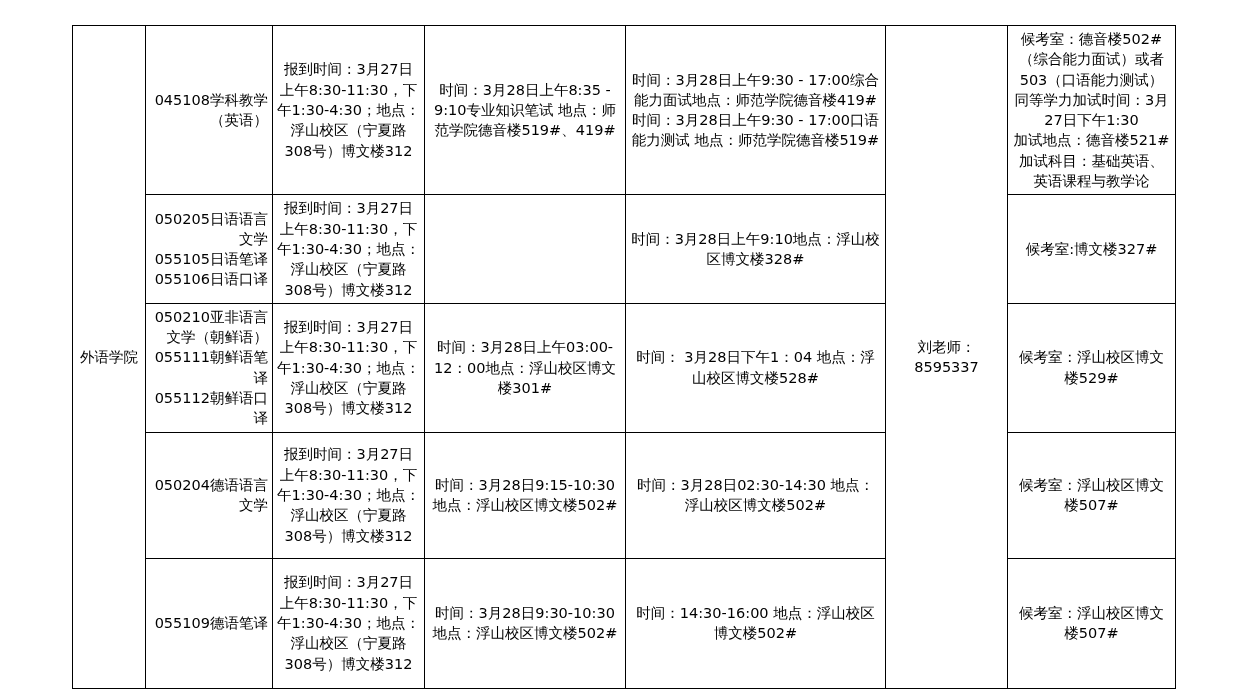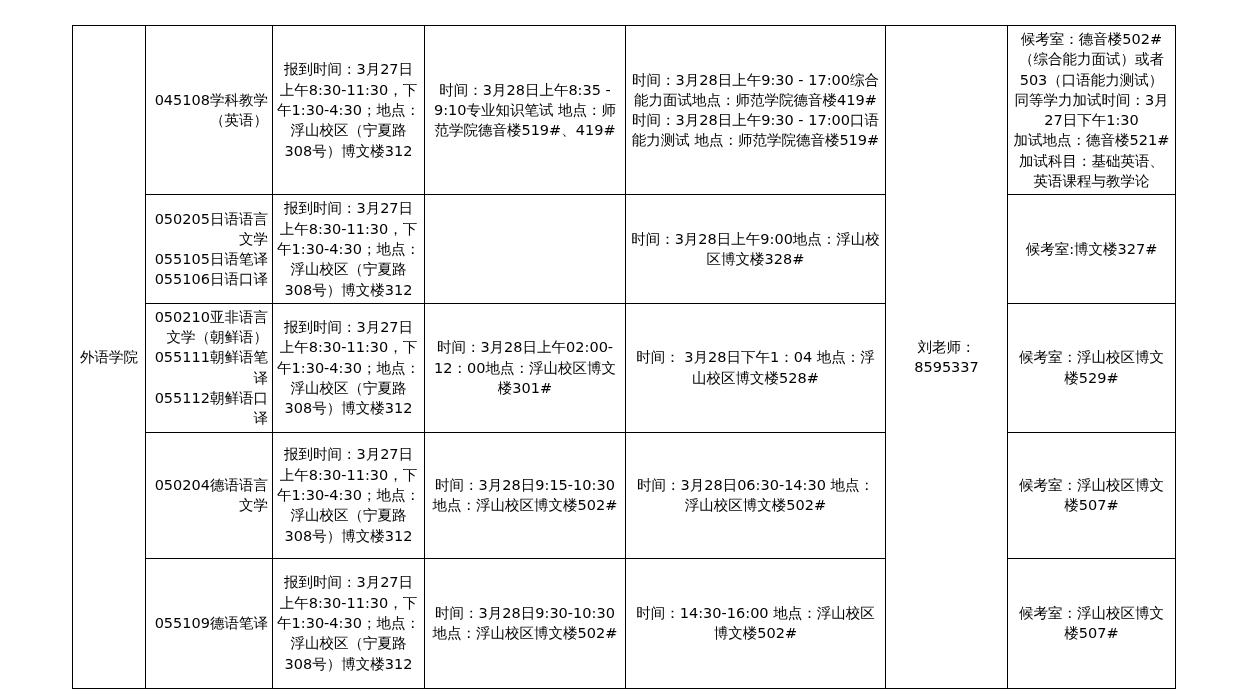--- a/index.html
+++ b/index.html
@@ -72,37 +72,37 @@
         <td class="cell-waiting">候考室：德音楼502#（综合能力面试）或者503（口语能力测试）　　　同等学力加试时间：3月27日下午1:30
 加试地点：德音楼521#
 加试科目：基础英语、英语课程与教学论</td>
       </tr>
       <tr style="height:106px">
         <td class="cell-programs">050205日语语言文学
 055105日语笔译
 055106日语口译</td>
         <td class="cell-registration">报到时间：3月27日上午8:30-11:30，下午1:30-4:30；地点：浮山校区（宁夏路308号）博文楼312</td>
         <td class="cell-written"></td>
-        <td class="cell-interview">时间：3月28日上午9:00地点：浮山校区博文楼328#</td>
+        <td class="cell-interview">时间：3月28日上午9:10地点：浮山校区博文楼328#</td>
         <td class="cell-waiting">候考室:博文楼327#</td>
       </tr>
       <tr style="height:103px">
         <td class="cell-programs">050210亚非语言文学（朝鲜语）
 055111朝鲜语笔译
 055112朝鲜语口译</td>
         <td class="cell-registration">报到时间：3月27日上午8:30-11:30，下午1:30-4:30；地点：浮山校区（宁夏路308号）博文楼312</td>
-        <td class="cell-written">时间：3月28日上午02:00-12：00地点：浮山校区博文楼301#</td>
+        <td class="cell-written">时间：3月28日上午03:00-12：00地点：浮山校区博文楼301#</td>
         <td class="cell-interview">时间： 3月28日下午1：04 地点：浮山校区博文楼528#</td>
         <td class="cell-waiting">候考室：浮山校区博文楼529#</td>
       </tr>
       <tr style="height:126px">
         <td class="cell-programs">050204德语语言文学</td>
         <td class="cell-registration">报到时间：3月27日上午8:30-11:30，下午1:30-4:30；地点：浮山校区（宁夏路308号）博文楼312</td>
         <td class="cell-written">时间：3月28日9:15-10:30 地点：浮山校区博文楼502#</td>
-        <td class="cell-interview">时间：3月28日06:30-14:30 地点：浮山校区博文楼502#</td>
+        <td class="cell-interview">时间：3月28日02:30-14:30 地点：浮山校区博文楼502#</td>
         <td class="cell-waiting">候考室：浮山校区博文楼507#</td>
       </tr>
       <tr style="height:130px">
         <td class="cell-programs">055109德语笔译</td>
         <td class="cell-registration">报到时间：3月27日上午8:30-11:30，下午1:30-4:30；地点：浮山校区（宁夏路308号）博文楼312</td>
         <td class="cell-written">时间：3月28日9:30-10:30地点：浮山校区博文楼502#</td>
         <td class="cell-interview">时间：14:30-16:00 地点：浮山校区博文楼502#</td>
         <td class="cell-waiting">候考室：浮山校区博文楼507#</td>
       </tr>
     </tbody>

